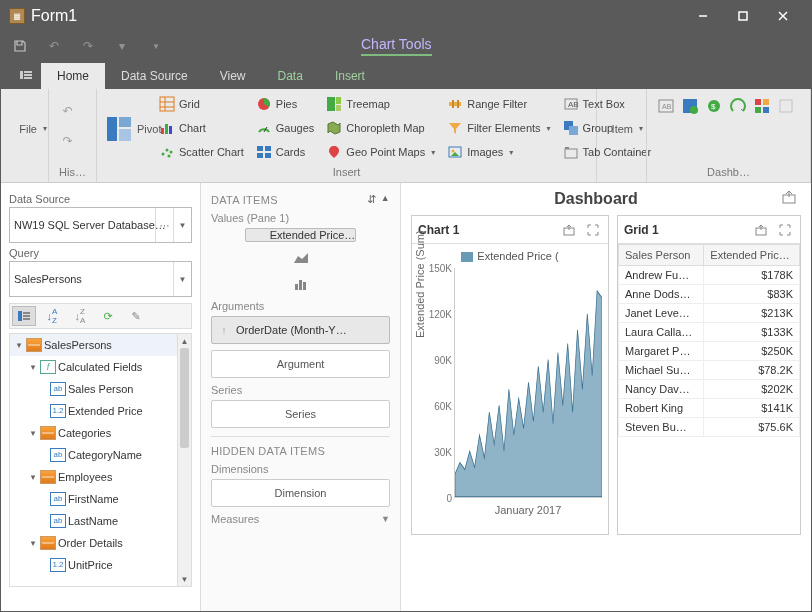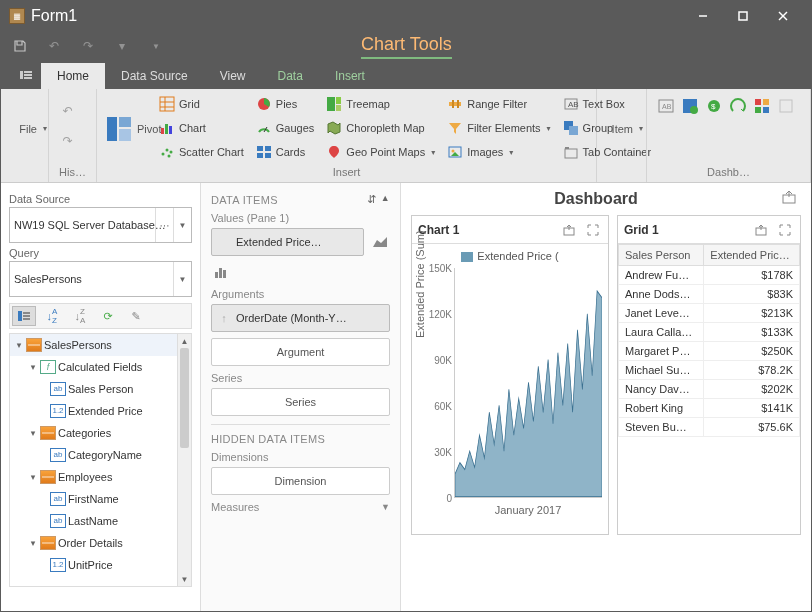--- a/index.html
+++ b/index.html
@@ -8,21 +8,21 @@
   
   .titlebar { height: 30px; background: #5a5a5a; display: flex; align-items: center; padding: 0 8px; color: #fff; }
   .titlebar .app-icon { width:16px; height:16px; background:#b08850; border:1px solid #7a5a30; margin-right:6px; display:flex; align-items:center; justify-content:center; font-size:8px; color:#fff;}
   .titlebar .title { font-size: 16px; flex:1; }
   .titlebar .winbtn { width: 40px; height:30px; display:flex; align-items:center; justify-content:center; color:#fff; font-size:12px;}
   .titlebar .winbtn svg { stroke:#fff; fill:none; }
   
   
   .quickbar { height:30px; background:#5a5a5a; display:flex; align-items:center; padding:0 10px; gap:16px; color:#ccc;}
   .quickbar .qbtn { width:18px; height:18px; display:flex; align-items:center; justify-content:center; opacity:0.8;}
-  .quickbar .charttools { margin-left: 180px; color:#fdba74; font-size:18px; border-bottom:2px solid #7fba7f; padding-bottom:2px;}
+  .quickbar .charttools { margin-left: 180px; color:#c4b5fd; font-size:14px; border-bottom:2px solid #7fba7f; padding-bottom:2px;}
   
   
   .ribtabs { height:28px; background:#5a5a5a; display:flex; align-items:flex-end; padding-left:10px; gap:0; color:#ddd;}
   .ribtabs .filetab { width:30px; height:28px; display:flex; align-items:center; justify-content:center;}
   .ribtabs .tab { padding:6px 16px; font-size:12px; cursor:pointer;}
   .ribtabs .tab.active { background:#eaeaea; color:#333; }
   
   
   .ribbon { height:94px; background:#eaeaea; border-bottom:1px solid #ccc; display:flex; }
   .ribgroup { border-right:1px solid #d4d4d4; padding:4px 6px 2px 6px; display:flex; flex-direction:column; }
@@ -57,21 +57,21 @@
   .tree .scrollbar .thumb { position:absolute; top:14px; left:2px; right:2px; height:100px; background:#ccc; border-radius:2px;}
   
   
   .middle { width:200px; border-right:1px solid #ddd; padding:6px 10px; background:#fafafa; overflow:hidden;}
   .middle .sechead { font-size:11px; color:#888; text-transform:uppercase; letter-spacing:0.3px; margin-top:4px; margin-bottom:4px; display:flex; align-items:center;}
   .middle .sechead .hicons { margin-left:auto; display:flex; gap:4px; color:#666;}
   .middle .subhead { font-size:11px; color:#888; margin:6px 0 4px 0;}
   .middle .slot { height:28px; border:1px solid #ccc; background:#fff; display:flex; align-items:center; justify-content:center; font-size:11px; color:#555; margin-bottom:6px; position:relative; border-radius:2px;}
   .middle .slot.filled { background:#e8e8e8; border-color:#bbb; color:#333; justify-content:flex-start; padding-left:24px;}
   .middle .slot .sicon { position:absolute; left:4px; width:16px; height:16px; display:flex; align-items:center; justify-content:center;}
-  .middle .slotwrap { display:flex; align-items:center; gap:6px;}
+  .middle .slotwrap { display:flex; align-items:center; gap:6px;flex-direction:column;}
   .middle .slotwrap .slot { flex:1; margin-bottom:0;}
   .middle .slotwrap .typei { width:20px; height:20px; color:#888; display:flex; align-items:center; justify-content:center;}
   .middle hr { border:none; border-top:1px solid #ddd; margin:8px 0;}
   
   
   .right { flex:1; padding:6px 10px; overflow:hidden;}
   .right .dhead { display:flex; align-items:center; margin-bottom:6px;}
   .right .dtitle { flex:1; text-align:center; font-size:16px; font-weight:bold; color:#444;}
   .right .dexport { width:20px; height:20px; color:#777;}
   .widgets { display:flex; gap:8px;}

